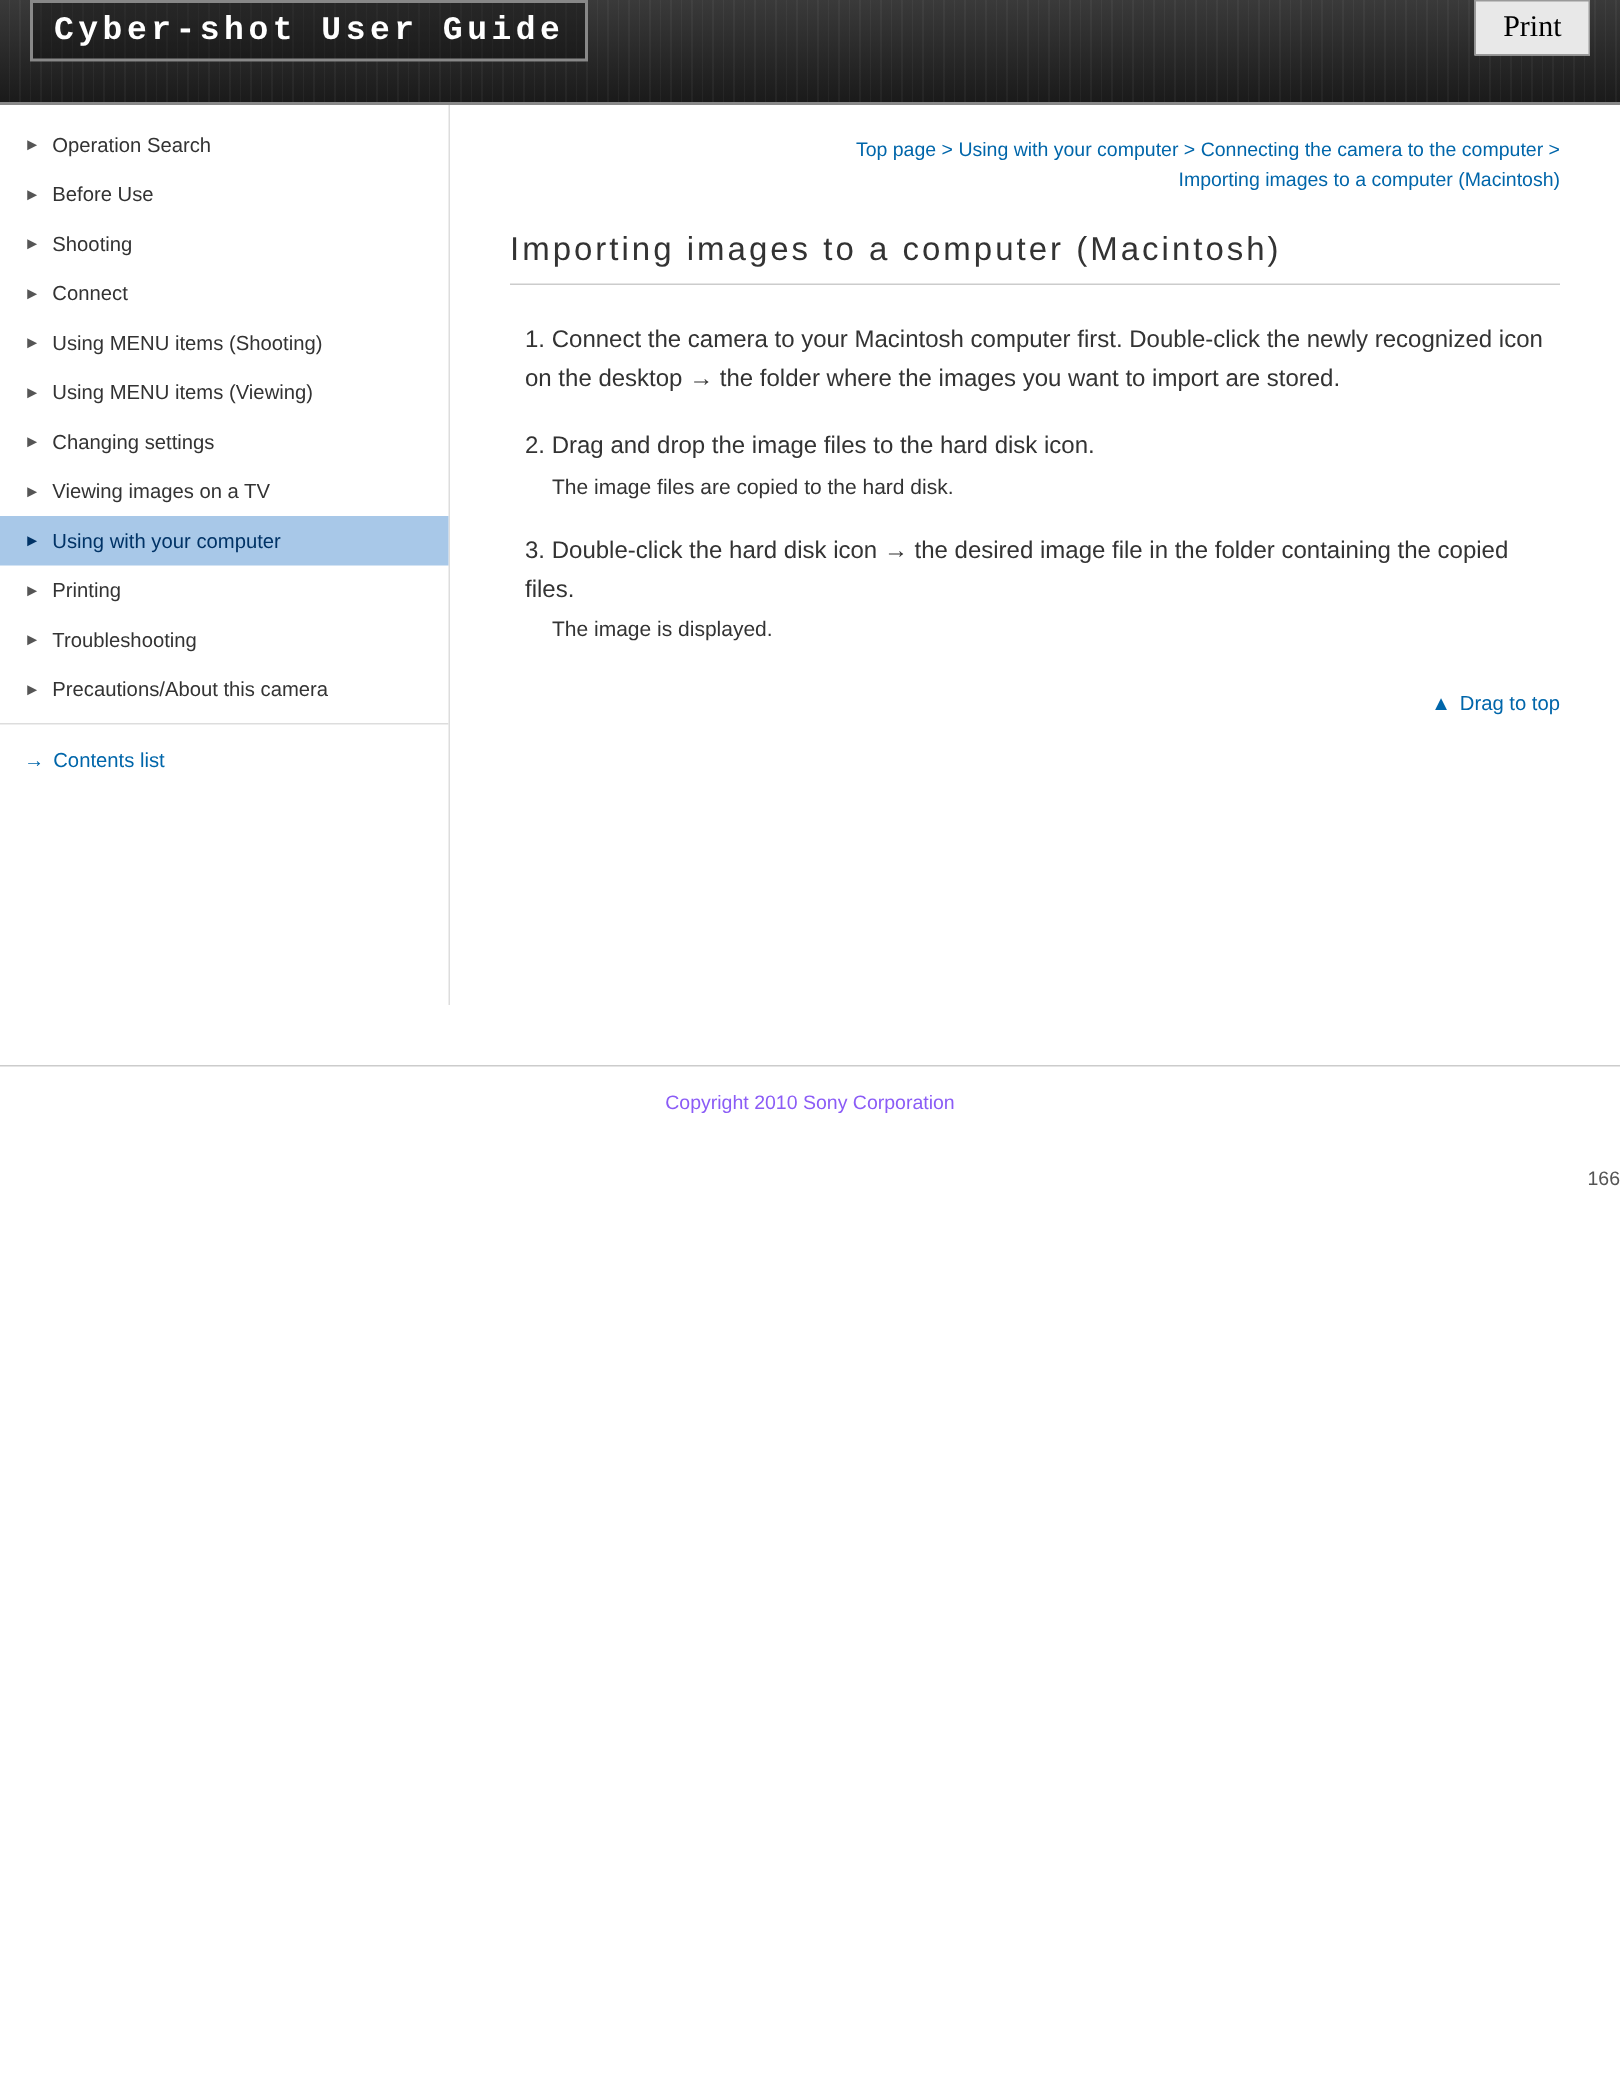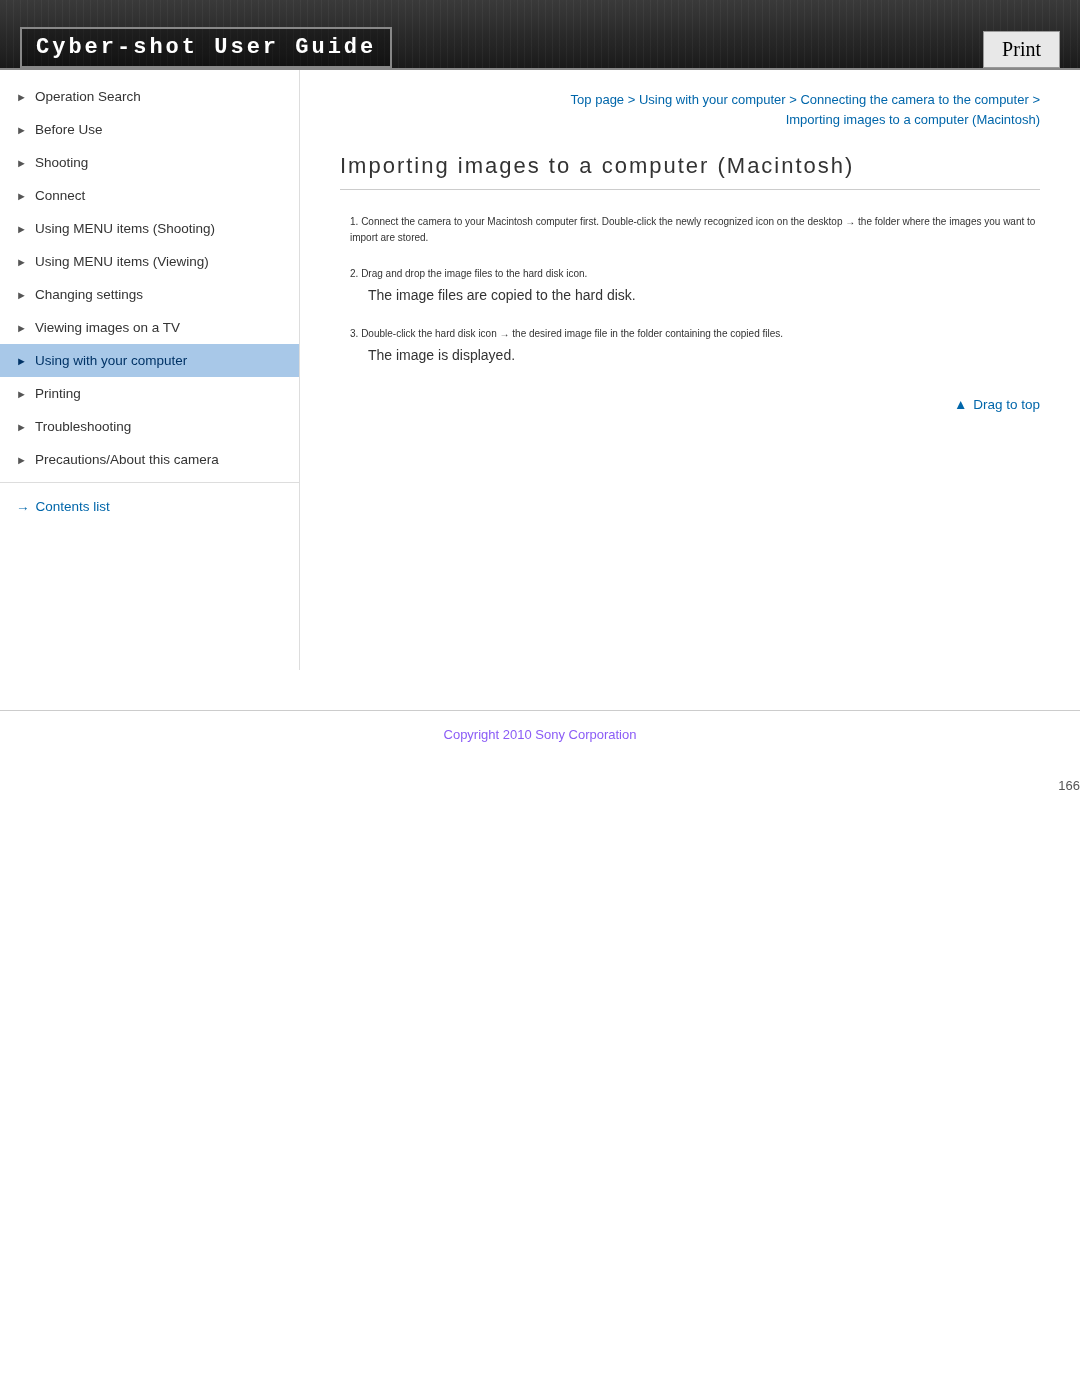--- a/index.html
+++ b/index.html
@@ -10,21 +10,21 @@
       color: #333;
       background: #fff;
       width: 1080px;
       min-height: 1397px;
     }
 
     
     .header {
       background: linear-gradient(to right, #2a2a2a, #555, #2a2a2a);
       display: flex;
-      align-items: flex-end;
+      align-items: flex-start;
       justify-content: space-between;
       padding: 0 20px;
       height: 70px;
       border-bottom: 2px solid #888;
       background-image: repeating-linear-gradient(
         90deg,
         transparent,
         transparent 6px,
         rgba(255,255,255,0.04) 6px,
         rgba(255,255,255,0.04) 7px
@@ -148,21 +148,21 @@
       margin-left: 10px;
     }
 
     .step-item {
       margin-bottom: 20px;
       font-size: 14px;
       line-height: 1.6;
     }
 
     .step-number {
-      font-size: 10px;
+      font-size: 16px;
     }
 
     .step-detail {
       margin-top: 2px;
       margin-left: 18px;
       color: #333;
     }
 
     
     .back-to-top {

